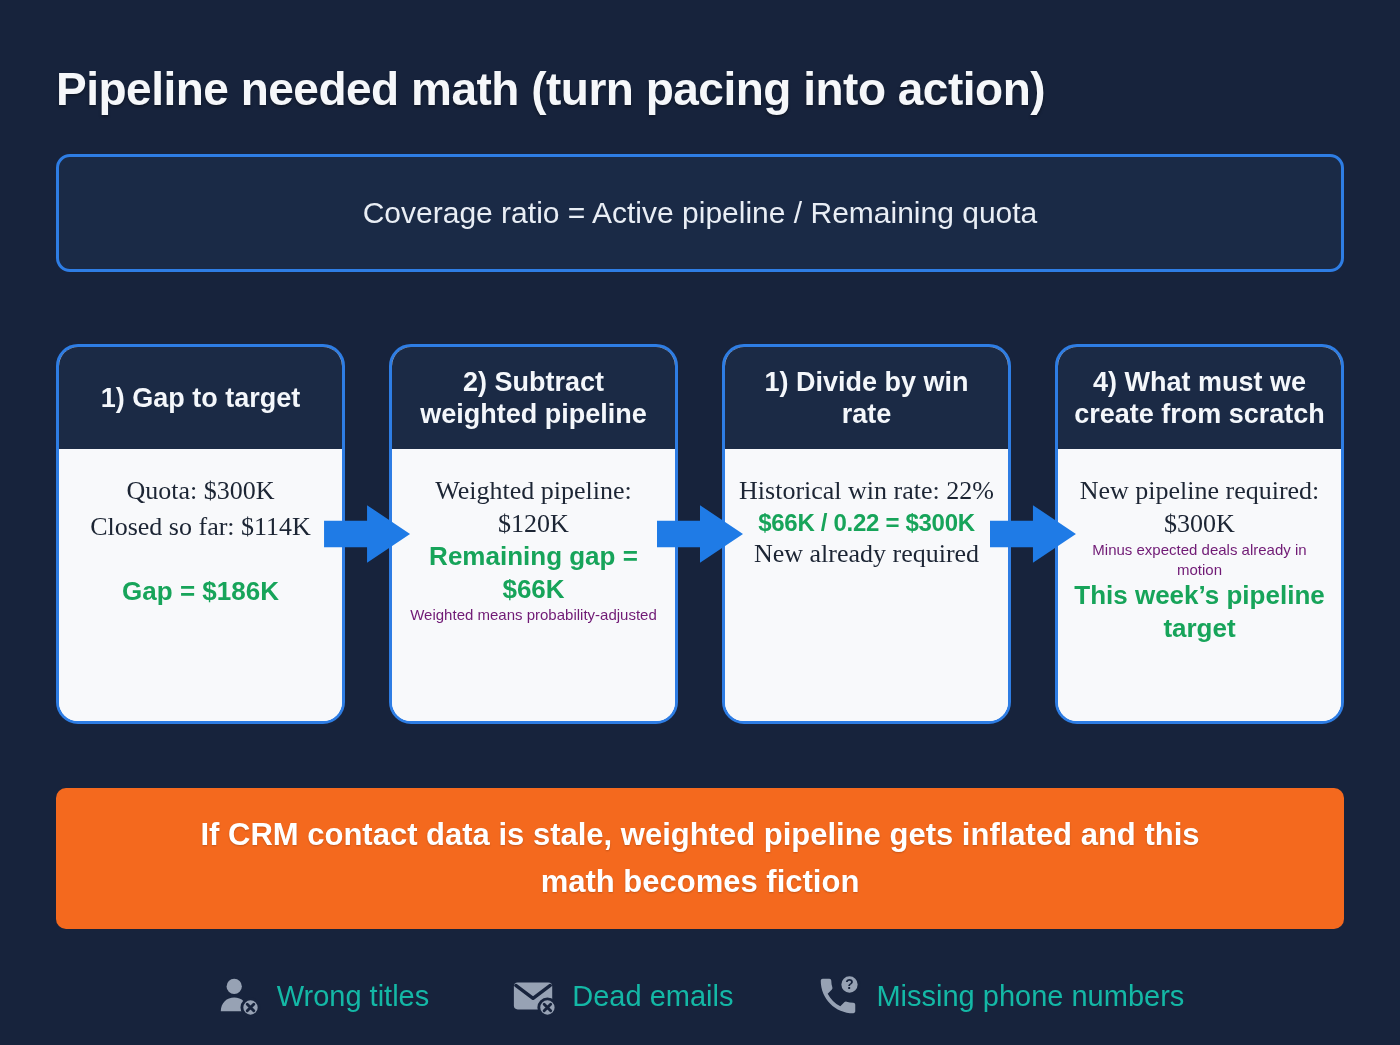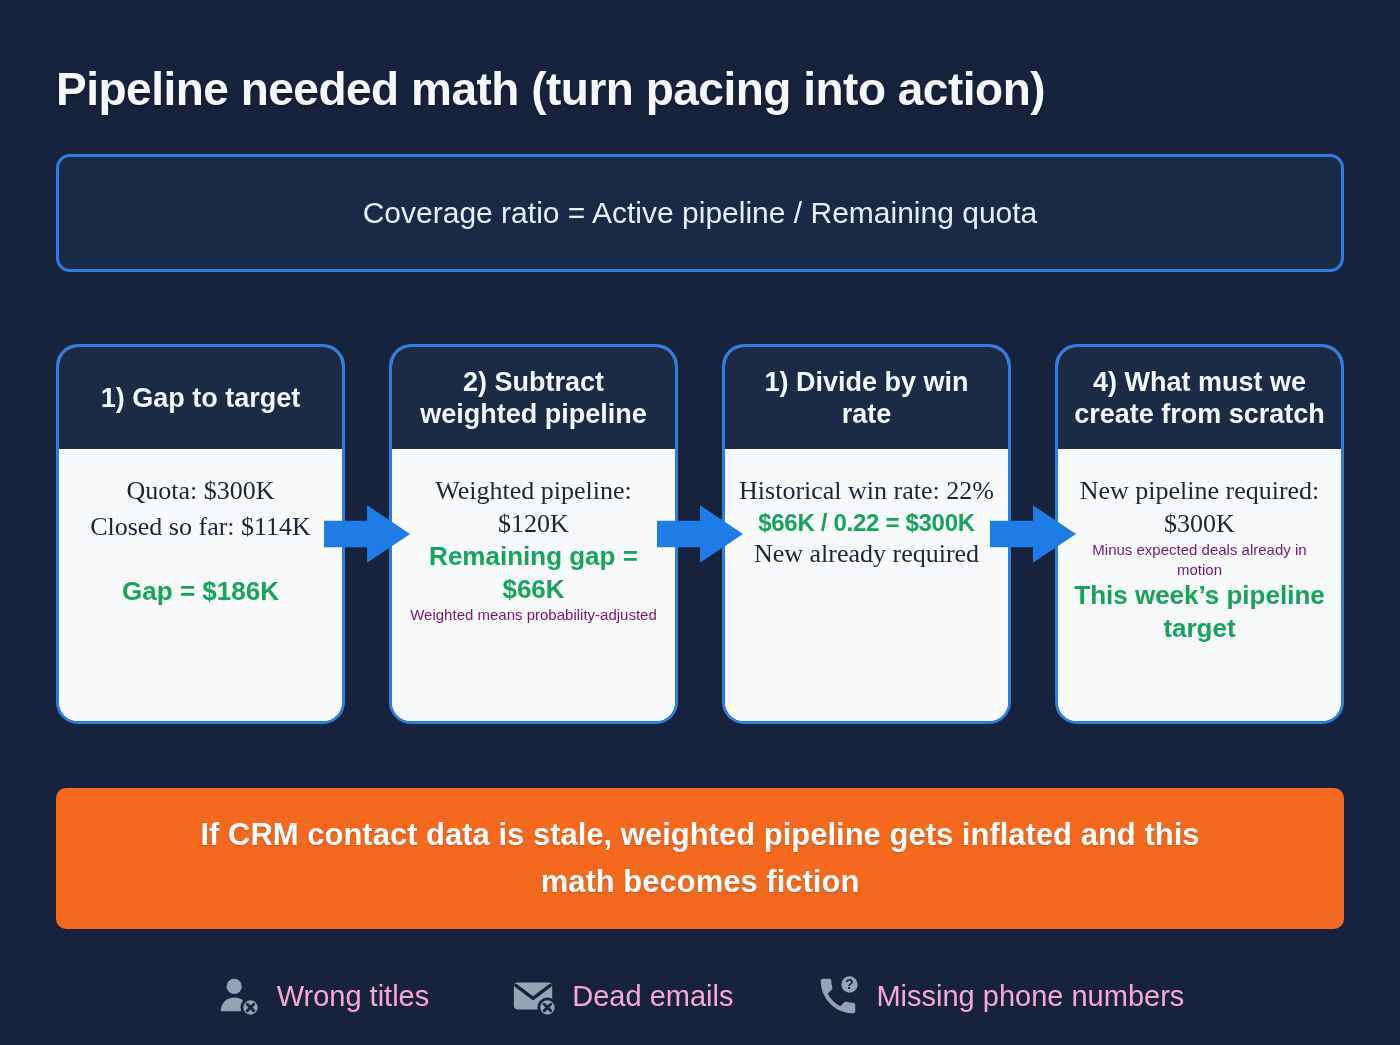--- a/index.html
+++ b/index.html
@@ -138,21 +138,21 @@
   .issue-icon {
     width: 46px;
     height: 46px;
     color: #97a2b4;
     flex: 0 0 auto;
   }
   .issue-icon svg { width: 100%; height: 100%; display: block; }
   .issue-label {
     font-size: 29px;
     font-weight: 400;
-    color: #f9a8d4;
+    color: #14b8a6;
   }
 </style>
 </head>
 <body>
 
 <div class="page">
 
   <h1 class="page-title">Pipeline needed math (turn pacing into action)</h1>
 
   <div class="formula-box">

